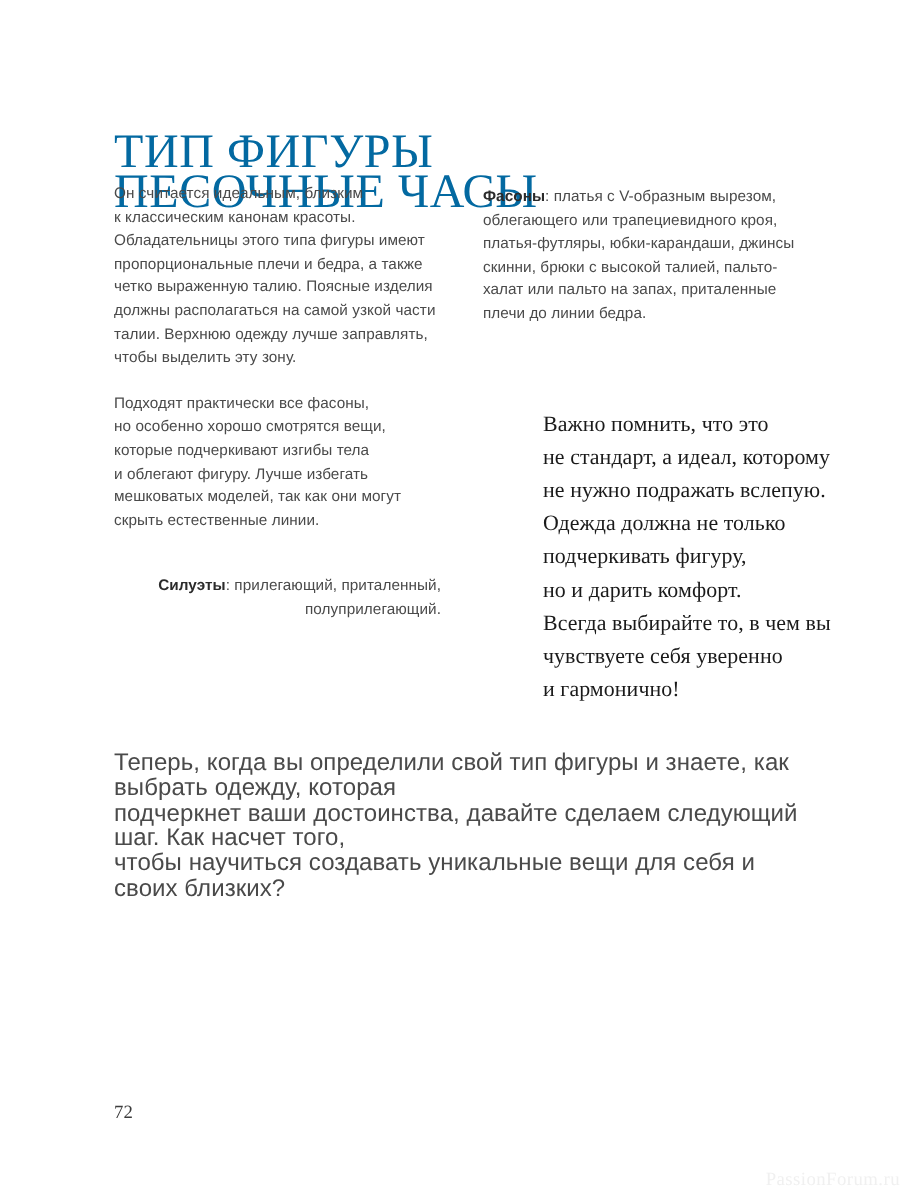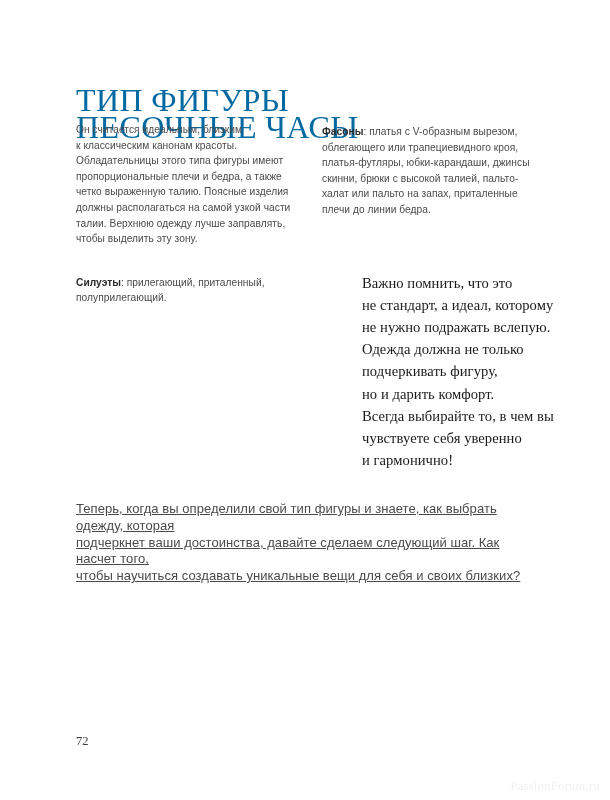--- a/index.html
+++ b/index.html
@@ -56,21 +56,21 @@
   .body-par {
     font-size: 10.2px;
     line-height: 15.6px;
     color: #4a4a4a;
     margin: 0 0 15px 0;
     white-space: pre-line;
     letter-spacing: 0.05px;
   }
   .body-par:last-child { margin-bottom: 0; }
 
-  .body-par.tight { margin-bottom: 0; }
+  .body-par.tight { margin-bottom: 0; text-align: right; }
 
   .lead-label {
     font-weight: bold;
     color: #2b2b2b;
   }
 
   .spacer-sm { height: 13px; }
 
   
   .pullquote {
@@ -87,24 +87,23 @@
   }
 
   
   .bottom-block {
     position: absolute;
     left: 76px;
     top: 501px;
     width: 462px;
   }
   .bottom-block .body-par {
-    font-size: 13px;
+    font-size: 16px;
     line-height: 16.8px;
     margin-bottom: 16px;
-    text-decoration: underline;
   }
   .bottom-block .body-par:last-child { margin-bottom: 0; }
 
   
   .page-number {
     position: absolute;
     left: 76px;
     top: 734px;
     font-family: "Liberation Serif", "DejaVu Serif", serif;
     font-size: 12.5px;
@@ -134,20 +133,26 @@
   <div class="col-left">
     <p class="body-par">Он считается идеальным, близким
 к классическим канонам красоты.
 Обладательницы этого типа фигуры имеют
 пропорциональные плечи и бедра, а также
 четко выраженную талию. Поясные изделия
 должны располагаться на самой узкой части
 талии. Верхнюю одежду лучше заправлять,
 чтобы выделить эту зону.</p>
 
+    <p class="body-par">Подходят практически все фасоны,
+но особенно хорошо смотрятся вещи,
+которые подчеркивают изгибы тела
+и облегают фигуру. Лучше избегать
+мешковатых моделей, так как они могут
+скрыть естественные линии.</p>
 
     <div class="spacer-sm"></div>
 
     <p class="body-par tight"><span class="lead-label">Силуэты</span><span>: прилегающий, приталенный,
 полуприлегающий.</span></p>
   </div>
 
   <div class="col-right">
     <p class="body-par"><span class="lead-label">Фасоны</span><span>: платья с V-образным вырезом,
 облегающего или трапециевидного кроя,

